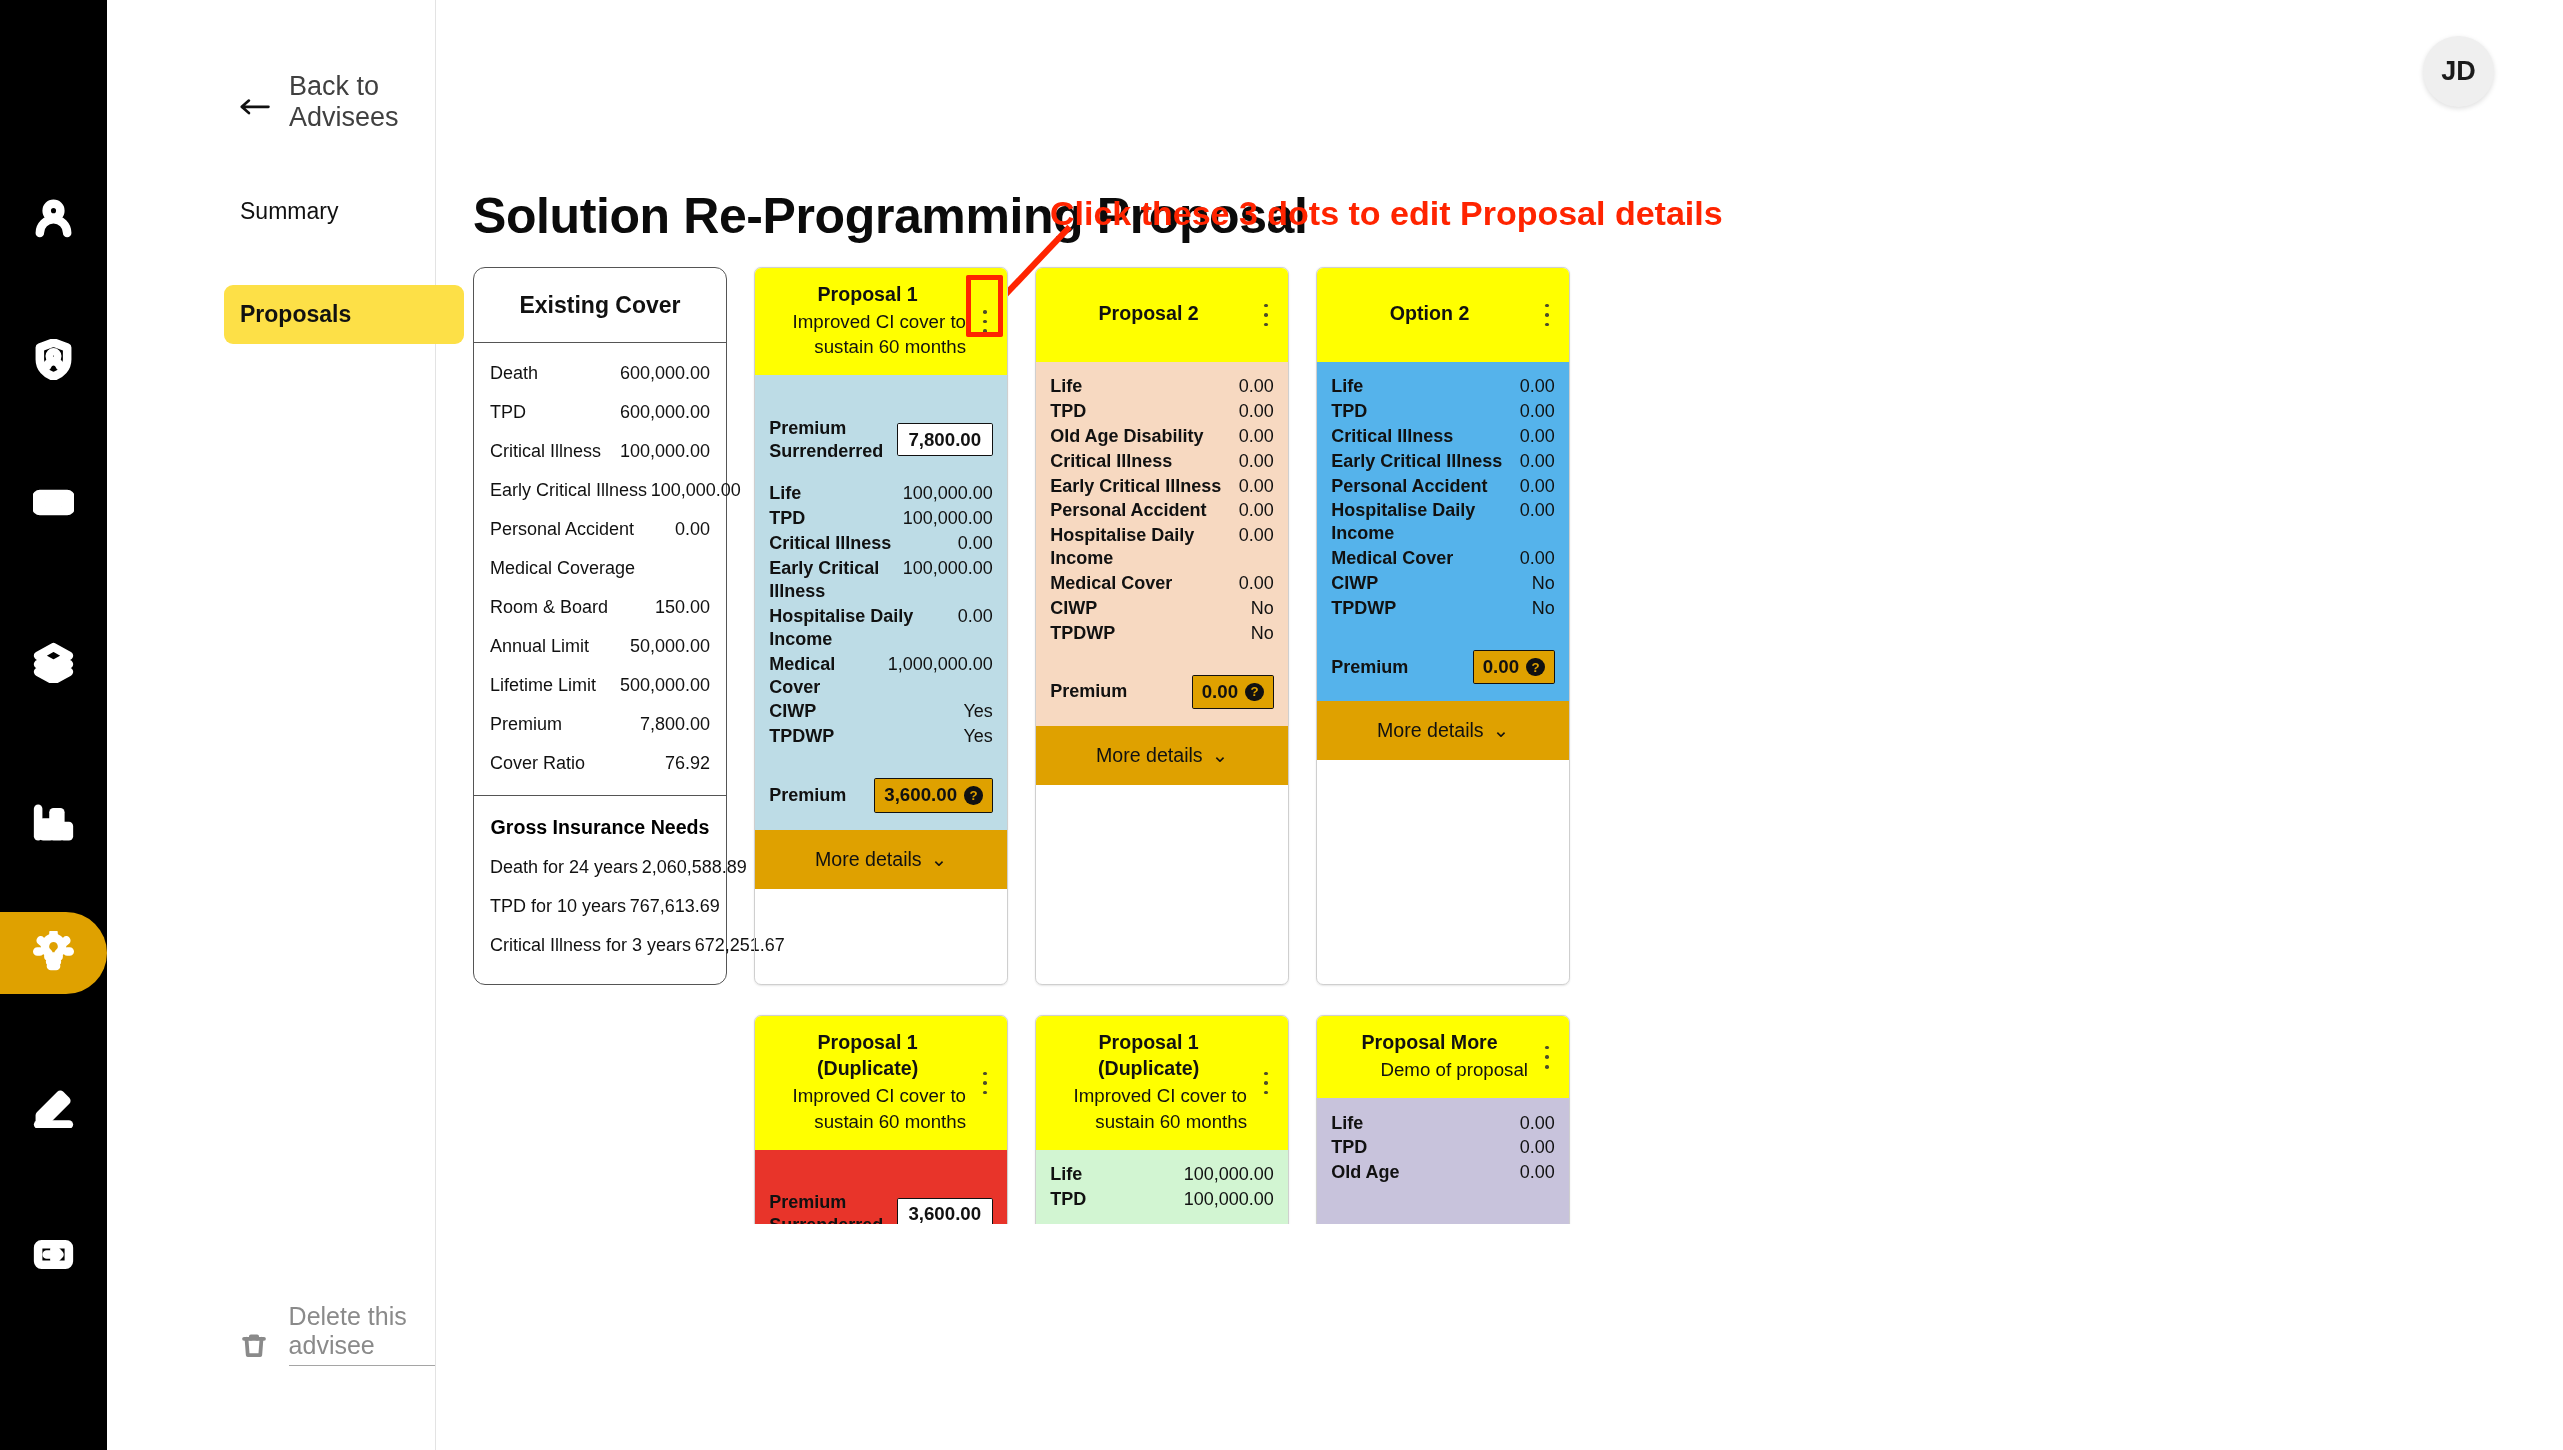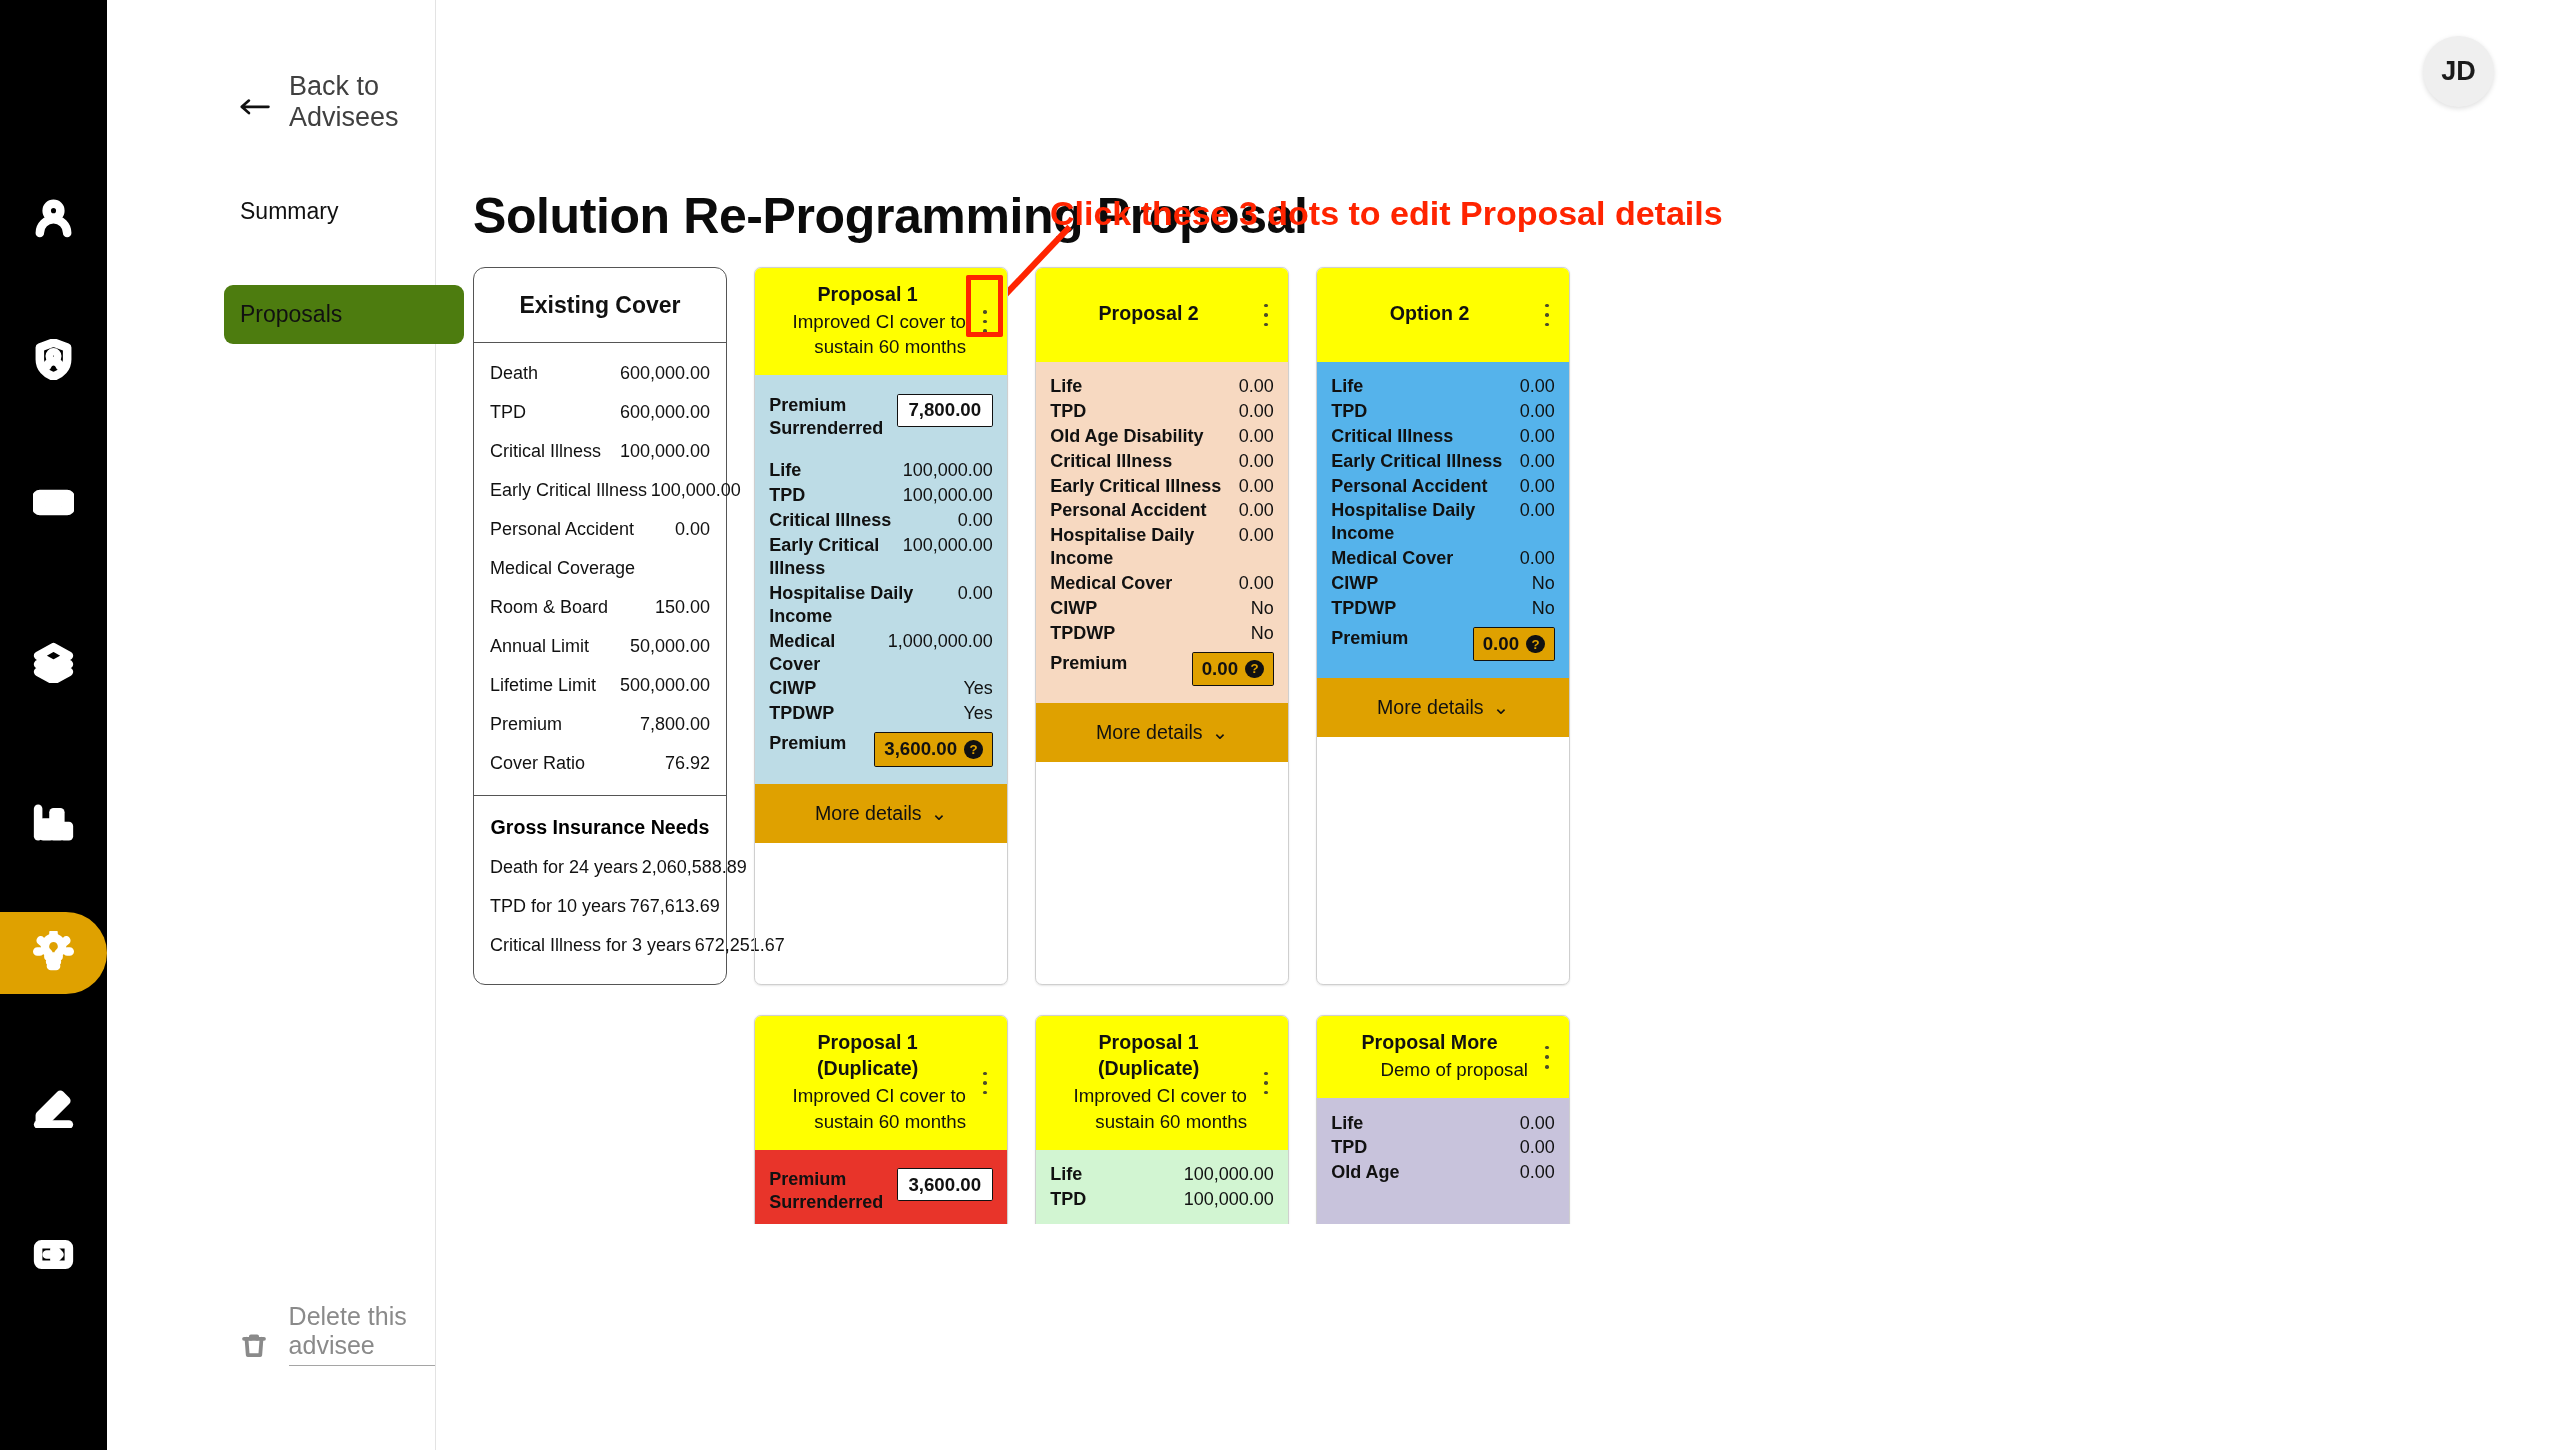--- a/index.html
+++ b/index.html
@@ -35,21 +35,21 @@
     display: flex; align-items: center; gap: 17px;
     font-size: 27px; color: #404040; cursor: pointer;
   }
   .back-arrow { width: 32px; height: 19.6px; position: relative; flex: 0 0 32px;}
   .back-arrow svg { width: 32px; height: 19.6px; stroke: #111; fill: none; stroke-width: 3; }
   .subnav-item {
     position: absolute; left: 133px; width: 240px;
     font-size: 23px; color: #111; padding: 16px 0 16px 16px;
     margin-left: -16px; border-radius: 9px; cursor: pointer;
   }
-  .subnav-item.sel { background: #4d7c0f; font-weight: 400; }
+  .subnav-item.sel { background: #fde047; font-weight: 700; }
   .delete-advisee {
     position: absolute; left: 132px; bottom: 85px;
     display: flex; align-items: flex-end; gap: 19.6px;
     color: #8a8a8a; font-size: 25px; cursor: pointer;
   }
   .delete-advisee .lbl { border-bottom: 0.9px solid #a5a5a5; padding-bottom: 5.3px; }
   .trash svg { width: 30px; height: 30px; stroke: #8a8a8a; fill: none; stroke-width: 3;
     stroke-linecap: round; stroke-linejoin: round;}
 
   
@@ -104,21 +104,21 @@
   .p-sub { text-align: right; font-size: 18.7px; color: #111; line-height: 1.35; margin-top: 1.8px; }
   .kebab { position: absolute; right: 12.5px; top: 50%; transform: translateY(-50%);
     width: 19.6px; height: 30px; display: flex; flex-direction: column;
     align-items: center; justify-content: space-between; padding: 3.6px 0; cursor: pointer; }
   .kebab i { display: block; width: 3.6px; height: 3.6px; border-radius: 50%; background: #4d4d2a; }
   .p-body { padding: 12.5px 14.2px 16px; }
   .p-row { display: flex; justify-content: space-between; align-items: baseline;
     font-size: 18px; color: #111; line-height: 1.28; padding: 0.9px 0; gap: 5.3px; }
   .p-row .k { font-weight: 700; }
   .p-row .v { white-space: nowrap; }
-  .p-row.spaced { margin-top: 5px; align-items: flex-start; }
+  .p-row.spaced { margin-top: 28px; align-items: center; }
   .boxval {
     background: #ffffff; border: 1.8px solid #111; border-radius: 1.8px;
     padding: 3.6px 10.7px; font-size: 18.7px; font-weight: 700; color: #111;
   }
   .goldval {
     background: #DFA100; border: 1.8px solid #111; border-radius: 1.8px;
     padding: 4.4px 9px; font-size: 18.7px; font-weight: 700; color: #111;
     display: flex; align-items: center; gap: 7.1px;
   }
   .qmark { width: 18.7px; height: 18.7px; border-radius: 50%; background: #111; color: #DFA100;

